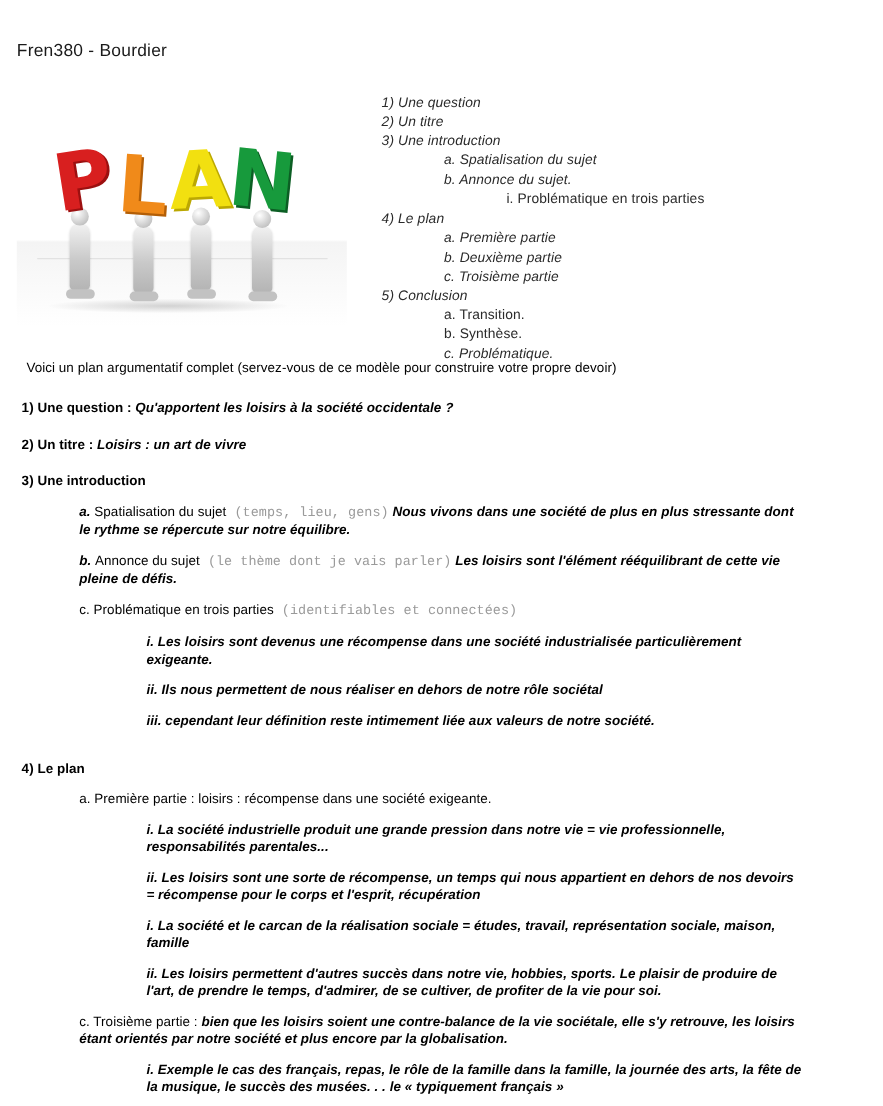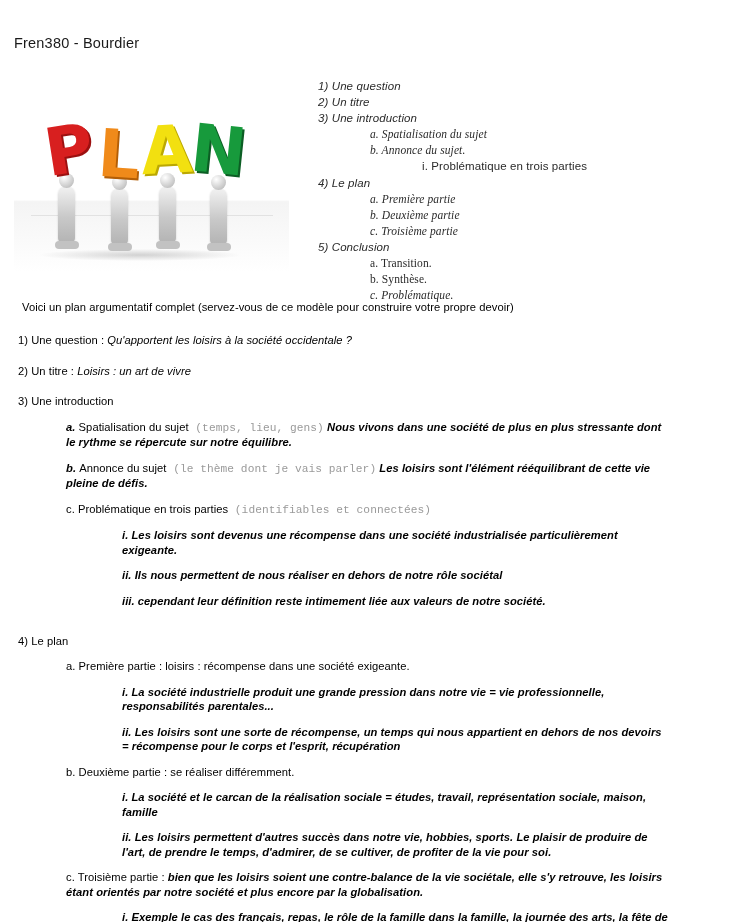--- a/index.html
+++ b/index.html
@@ -111,41 +111,41 @@
     position: absolute;
     left: 318px;
     top: 14px;
     width: 400px;
     font-size: 11.5px;
     line-height: 16.1px;
     color: #2a2a2a;
     letter-spacing: 0.1px;
   }
   #outline .o-l1 { padding-left: 0; font-style: italic; }
-  #outline .o-l2 { padding-left: 52px; font-family: Liberation Serif, serif; }
+  #outline .o-l2 { padding-left: 52px; }
   #outline .o-l3 { padding-left: 104px; }
   #outline .ital { font-style: italic; }
 
   
   #body-wrap {
     position: absolute;
     left: 0;
     top: 276px;
     width: 736px;
     font-size: 11.2px;
     line-height: 14.4px;
     letter-spacing: 0.05px;
   }
   .lead {
     margin: 0 0 9px 22px;
     width: 660px;
   }
   .sec-num {
     margin: 0 0 2px 18px;
-    font-weight: normal;
+    font-weight: bold;
   }
   .gap-sm { height: 10px; }
   .gap-md { height: 14px; }
   .lvl-a {
     margin-left: 66px;
     width: 600px;
     text-indent: 0;
   }
   .lvl-i {
     margin-left: 122px;
@@ -225,21 +225,20 @@
     <p class="lvl-i bi">iii. cependant leur définition reste intimement liée aux valeurs de notre société.</p>
 
     <div class="gap-md"></div>
 
     <p class="sec-num">4) Le plan</p>
 
     <p class="lvl-a b">a. Première partie : loisirs : récompense dans une société exigeante.</p>
     <p class="lvl-i bi">i. La société industrielle produit une grande pression dans notre vie = vie professionnelle, responsabilités parentales...</p>
     <p class="lvl-i bi">ii. Les loisirs sont une sorte de récompense, un temps qui nous appartient en dehors de nos devoirs = récompense pour le corps et l'esprit, récupération</p>
 
-    <p class="lvl-a b">b. Deuxième partie : se réaliser différemment.</p>
     <p class="lvl-i bi">i.   La société et le carcan de la réalisation sociale = études, travail, représentation sociale, maison, famille</p>
     <p class="lvl-i bi">ii. Les loisirs permettent d'autres succès dans notre vie, hobbies, sports. Le plaisir de produire de l'art, de prendre le temps, d'admirer, de se cultiver, de profiter de la vie pour soi.</p>
 
     <p class="lvl-a"><span class="b">c. Troisième partie : </span><span class="bi">bien que les loisirs soient une contre-balance de la vie sociétale, elle s'y retrouve, les loisirs étant orientés par notre société et plus encore par la globalisation.</span></p>
     <p class="lvl-i bi">i. Exemple le cas des français, repas, le rôle de la famille dans la famille, la journée des arts, la fête de la musique, le succès des musées. . .    le « typiquement français »</p>
 
   </div>
 
 </div>
 

